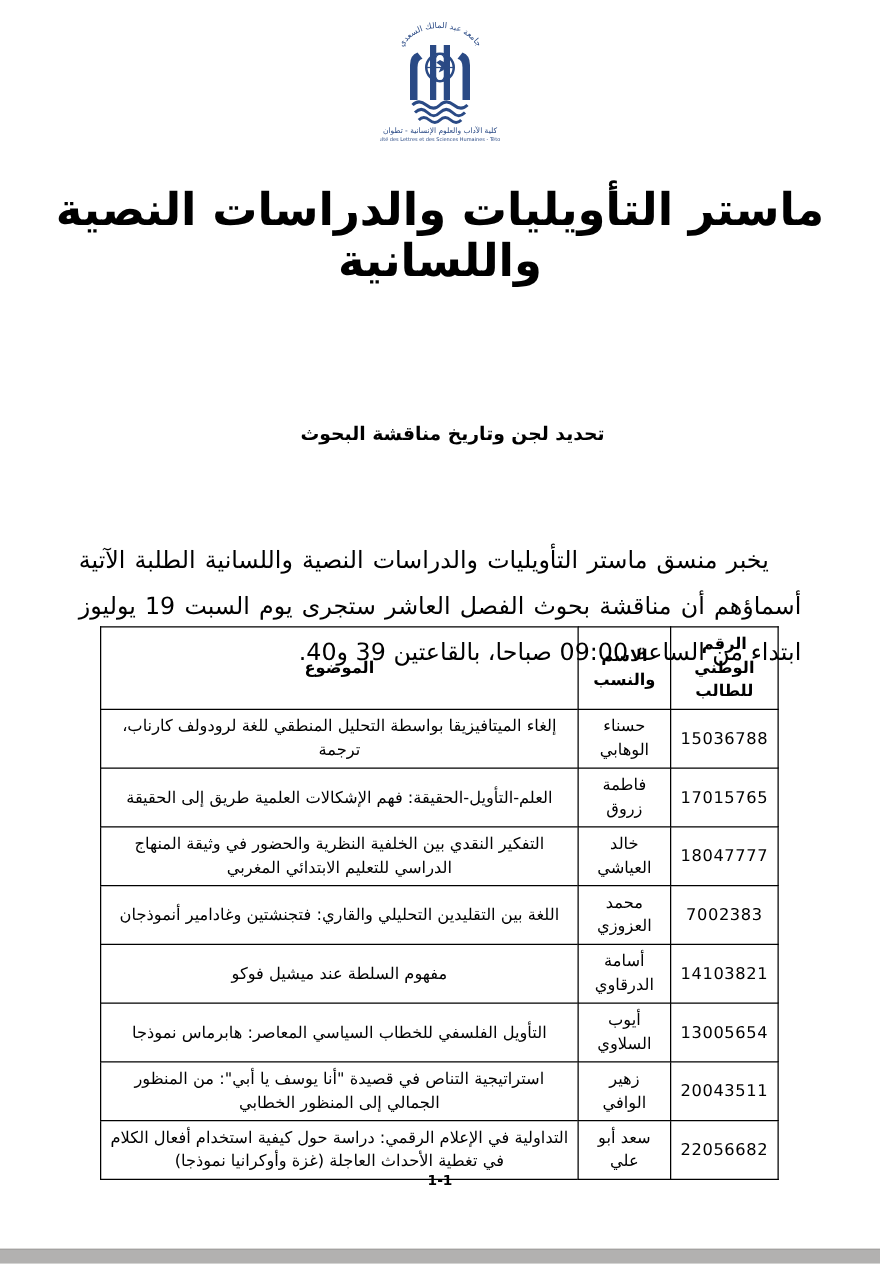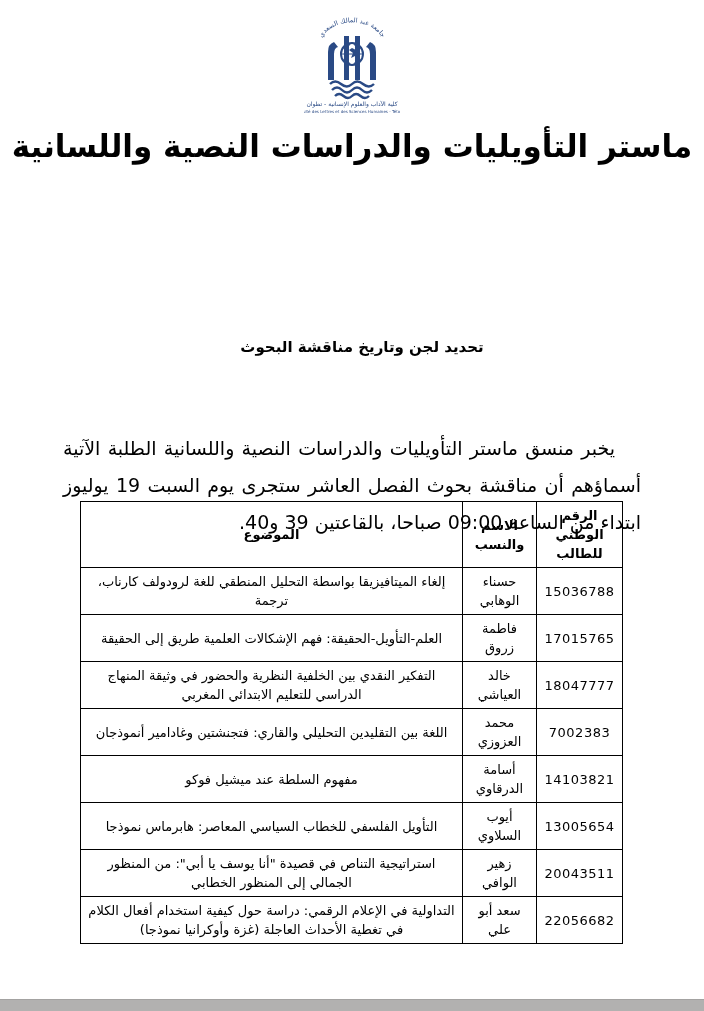--- a/index.html
+++ b/index.html
@@ -18,23 +18,23 @@
   
   .logo-wrap {
     position: absolute;
     top: 12px; left: 0; right: 0;
     display: flex; justify-content: center;
   }
   .logo-wrap svg { display: block; }
   
   .program-title {
     position: absolute;
-    top: 128px; left: 0; right: 0;
-    text-align: center;
-    font-size: 31px;
+    top: 148px; left: 0; right: 0;
+    text-align: center;
+    font-size: 36px;
     font-weight: bold;
     letter-spacing: 0px;
   }
   
   .announcement {
     position: absolute;
     top: 196px; left: 0; right: 0;
     text-align: center;
     font-size: 82px;
     font-weight: bold;
@@ -194,16 +194,17 @@
         <td>استراتيجية التناص في قصيدة "أنا يوسف يا أبي": من المنظور الجمالي إلى المنظور الخطابي</td>
       </tr>
       <tr>
         <td class="cell-id">22056682</td>
         <td>سعد أبو علي</td>
         <td>التداولية في الإعلام الرقمي: دراسة حول كيفية استخدام أفعال الكلام في تغطية الأحداث العاجلة (غزة وأوكرانيا نموذجا)</td>
       </tr>
     </tbody>
   </table>
 
+  <div class="page-number">1-1</div>
 
   <div class="viewer-bar"></div>
 
 </div>
 
 </body></html>

